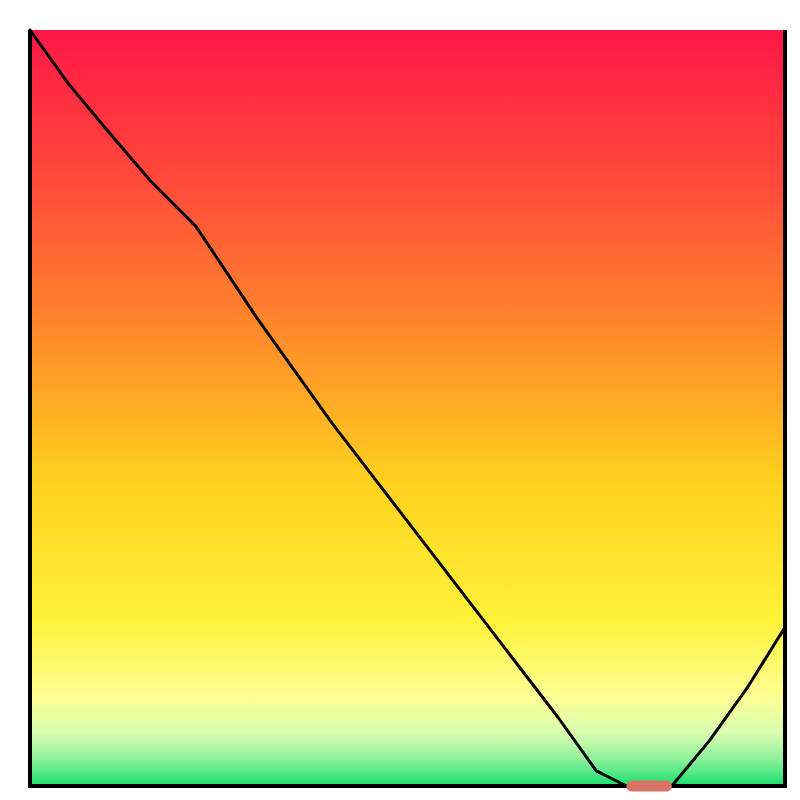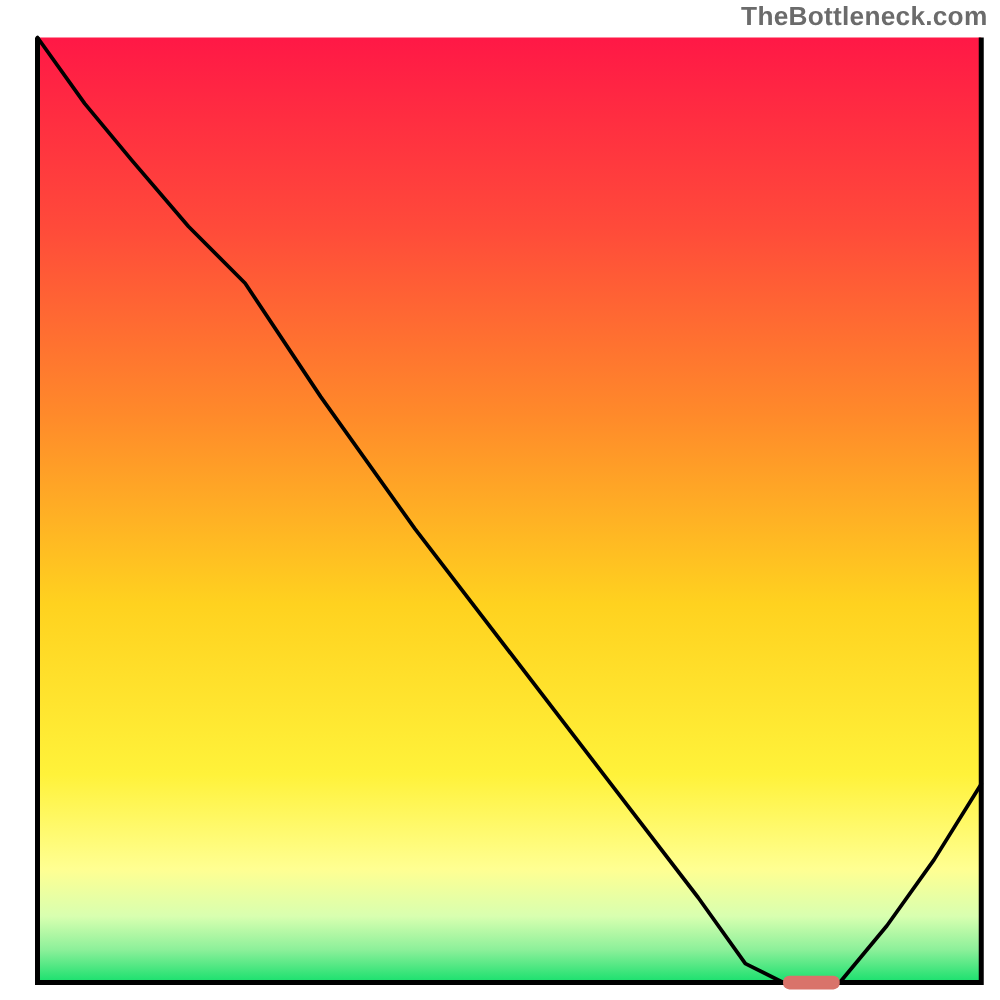--- a/index.html
+++ b/index.html
@@ -33,21 +33,20 @@
     width: 800px;
     height: 800px;
     display: block;
   }
 </style>
 </head>
 <body>
 
 <div class="stage">
 
-  <div class="watermark">TheBottleneck.com</div>
 
   <svg class="chart" viewBox="0 0 800 800" preserveAspectRatio="none">
 
     <defs>
       <linearGradient id="bg-grad" x1="0" y1="0" x2="0" y2="1">
 
       <stop offset="0%" stop-color="#ff1846"></stop>
           <stop offset="20%" stop-color="#ff4a3a"></stop>
           <stop offset="40%" stop-color="#ff8a2a"></stop>
           <stop offset="60%" stop-color="#ffd21f"></stop>

